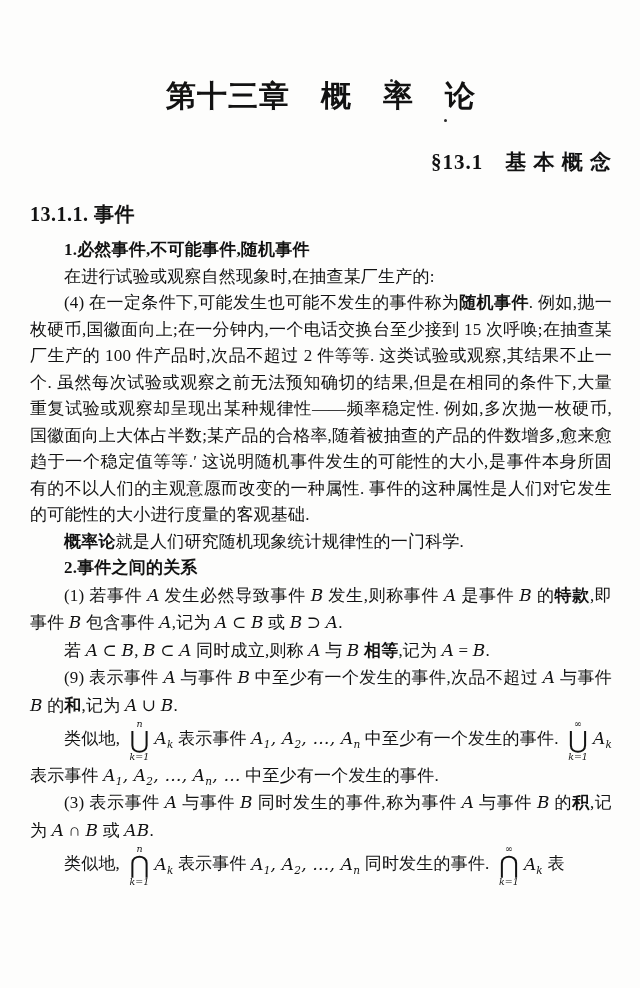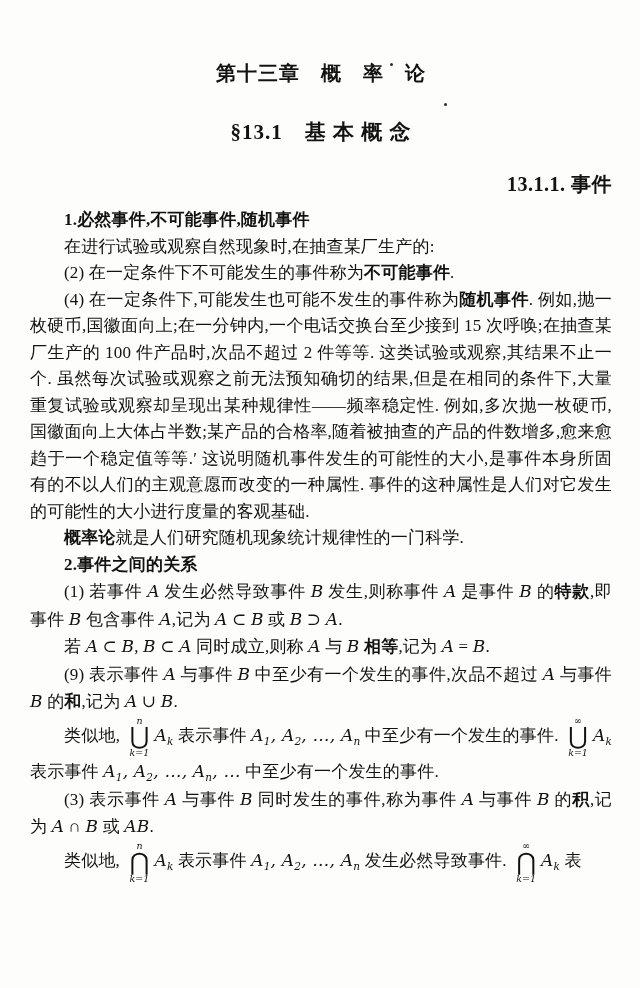--- a/index.html
+++ b/index.html
@@ -9,29 +9,29 @@
     background: #fdfdfc; color: #121212;
     font-family: "Liberation Serif", "DejaVu Serif", serif;
     overflow: hidden; position: relative;
     -webkit-font-smoothing: antialiased;
   }
   .page { padding: 0 28px 0 30px; position: relative; width: 640px; height: 988px; }
   .speck { position: absolute; background: #2a2a2a; border-radius: 50%; }
   .speck.s1 { left: 390px; top: 3px;  width: 3px; height: 3px; }
   .speck.s2 { left: 444px; top: 43px; width: 3px; height: 3px; }
   h1.chapter {
-    margin: 60px 0 0; text-align: center;
-    font-size: 20px; font-weight: 700; letter-spacing: 1px;
+    margin: 76px 0 0; text-align: center;
+    font-size: 30px; font-weight: 700; letter-spacing: 1px;
   }
   h2.section {
-    margin: 31px 0 0; text-align: center;
+    margin: 31px 0 0; text-align: right;
     font-size: 21px; font-weight: 700; letter-spacing: 1px;
   }
   h3.subsection {
-    margin: 25px 0 9px; font-size: 20px; font-weight: 700; letter-spacing: 0.5px; text-align: right;
+    margin: 25px 0 9px; font-size: 20px; font-weight: 700; letter-spacing: 0.5px;
   }
   .content { }
   .para {
     margin: 0; font-size: 17px; line-height: 26.5px;
     text-align: justify; text-indent: 2em; letter-spacing: 0.2px;
   }
   .bold { font-weight: 700; margin-top: 34px; }
   .math { font-style: italic; font-family: "DejaVu Serif", serif; }
   .para sub { font-size: 0.62em; line-height: 0; }
   .nary {
@@ -54,41 +54,40 @@
   <span class="speck s1"></span>
   <span class="speck s2"></span>
 
   <h1 class="chapter">第十三章　概　率　论</h1>
   <h2 class="section">§13.1　基 本 概 念</h2>
   <h3 class="subsection">13.1.1. 事件</h3>
 
   <div class="content">
       <p class="para"><span class="bold">1.必然事件,不可能事件,随机事件</span></p>
       <p class="para"><span>在进行试验或观察自然现象时,在抽查某厂生产的:</span></p>
-      <p class="para"><span>(2) 在一定条件下不可能发生的事件称为</span><span class="bold">不可能事件</span><span>.</span></p>
       <p class="para"><span>(4) 在一定条件下,可能发生也可能不发生的事件称为</span><span class="bold">随机事件</span><span>. 例如,抛一枚硬币,国徽面向上;在一分钟内,一个电话交换台至少接到 15 次呼唤;在抽查某厂生产的 100 件产品时,次品不超过 2 件等等. 这类试验或观察,其结果不止一个. 虽然每次试验或观察之前无法预知确切的结果,但是在相同的条件下,大量重复试验或观察却呈现出某种规律性——频率稳定性. 例如,多次抛一枚硬币,国徽面向上大体占半数;某产品的合格率,随着被抽查的产品的件数增多,愈来愈趋于一个稳定值等等.′ 这说明随机事件发生的可能性的大小,是事件本身所固有的不以人们的主观意愿而改变的一种属性. 事件的这种属性是人们对它发生的可能性的大小进行度量的客观基础.</span></p>
       <p class="para"><span class="bold">概率论</span><span>就是人们研究随机现象统计规律性的一门科学.</span></p>
       <p class="para"><span class="bold">2.事件之间的关系</span></p>
       <p class="para"><span>(1) 若事件 </span><span class="math">A</span><span> 发生必然导致事件 </span><span class="math">B</span><span> 发生,则称事件 </span><span class="math">A</span><span> 是事件 </span><span class="math">B</span><span> 的</span><span class="bold">特款</span><span>,即事件 </span><span class="math">B</span><span> 包含事件 </span><span class="math">A</span><span>,记为 </span><span class="math">A</span><span> ⊂ </span><span class="math">B</span><span> 或 </span><span class="math">B</span><span> ⊃ </span><span class="math">A</span><span>.</span></p>
       <p class="para"><span>若 </span><span class="math">A</span><span> ⊂ </span><span class="math">B</span><span>, </span><span class="math">B</span><span> ⊂ </span><span class="math">A</span><span> 同时成立,则称 </span><span class="math">A</span><span> 与 </span><span class="math">B</span><span> </span><span class="bold">相等</span><span>,记为 </span><span class="math">A</span><span> = </span><span class="math">B</span><span>.</span></p>
       <p class="para"><span>(9) 表示事件 </span><span class="math">A</span><span> 与事件 </span><span class="math">B</span><span> 中至少有一个发生的事件,次品不超过 </span><span class="math">A</span><span> 与事件 </span><span class="math">B</span><span> 的</span><span class="bold">和</span><span>,记为 </span><span class="math">A</span><span> ∪ </span><span class="math">B</span><span>.</span></p>
       <p class="para"><span>类似地, </span><span class="nary">
           <span class="lim top">n</span>
           <span class="op">⋃</span>
           <span class="lim bot">k=1</span>
         </span><span class="math">A<sub>k</sub></span><span> 表示事件 </span><span class="math">A<sub>1</sub>, A<sub>2</sub>, …, A<sub>n</sub></span><span> 中至少有一个发生的事件. </span><span class="nary">
           <span class="lim top">∞</span>
           <span class="op">⋃</span>
           <span class="lim bot">k=1</span>
         </span><span class="math">A<sub>k</sub></span><span> 表示事件 </span><span class="math">A<sub>1</sub>, A<sub>2</sub>, …, A<sub>n</sub>, …</span><span> 中至少有一个发生的事件.</span></p>
       <p class="para"><span>(3) 表示事件 </span><span class="math">A</span><span> 与事件 </span><span class="math">B</span><span> 同时发生的事件,称为事件 </span><span class="math">A</span><span> 与事件 </span><span class="math">B</span><span> 的</span><span class="bold">积</span><span>,记为 </span><span class="math">A</span><span> ∩ </span><span class="math">B</span><span> 或 </span><span class="math">AB</span><span>.</span></p>
       <p class="para"><span>类似地, </span><span class="nary">
           <span class="lim top">n</span>
           <span class="op">⋂</span>
           <span class="lim bot">k=1</span>
-        </span><span class="math">A<sub>k</sub></span><span> 表示事件 </span><span class="math">A<sub>1</sub>, A<sub>2</sub>, …, A<sub>n</sub></span><span> 发生必然导致事件. </span><span class="nary">
+        </span><span class="math">A<sub>k</sub></span><span> 表示事件 </span><span class="math">A<sub>1</sub>, A<sub>2</sub>, …, A<sub>n</sub></span><span> 同时发生的事件. </span><span class="nary">
           <span class="lim top">∞</span>
           <span class="op">⋂</span>
           <span class="lim bot">k=1</span>
         </span><span class="math">A<sub>k</sub></span><span> 表</span></p>
     </div>
 
 </div>
 
 </body></html>

